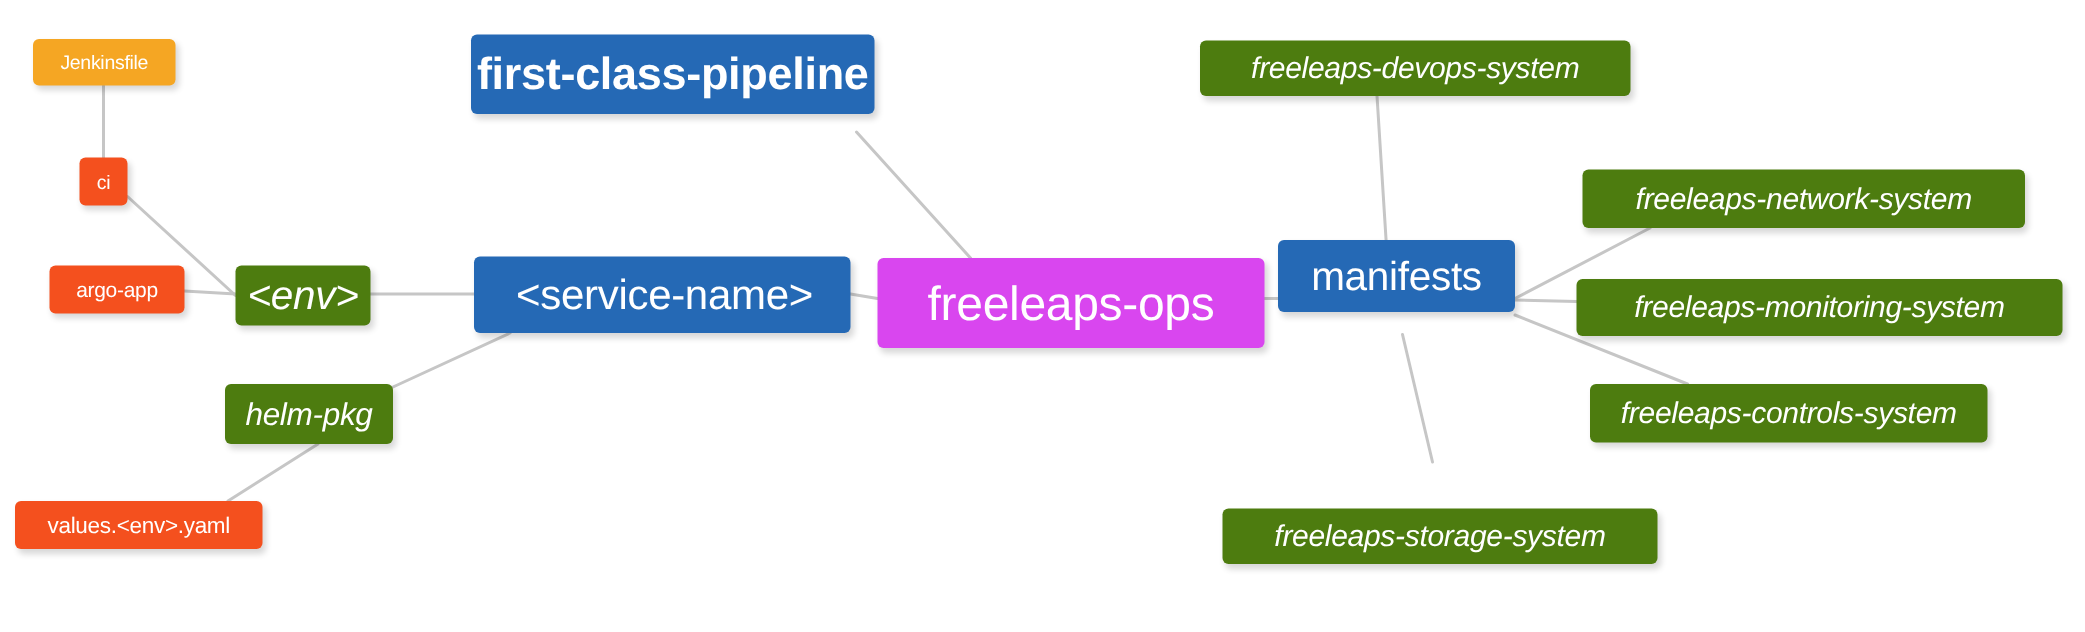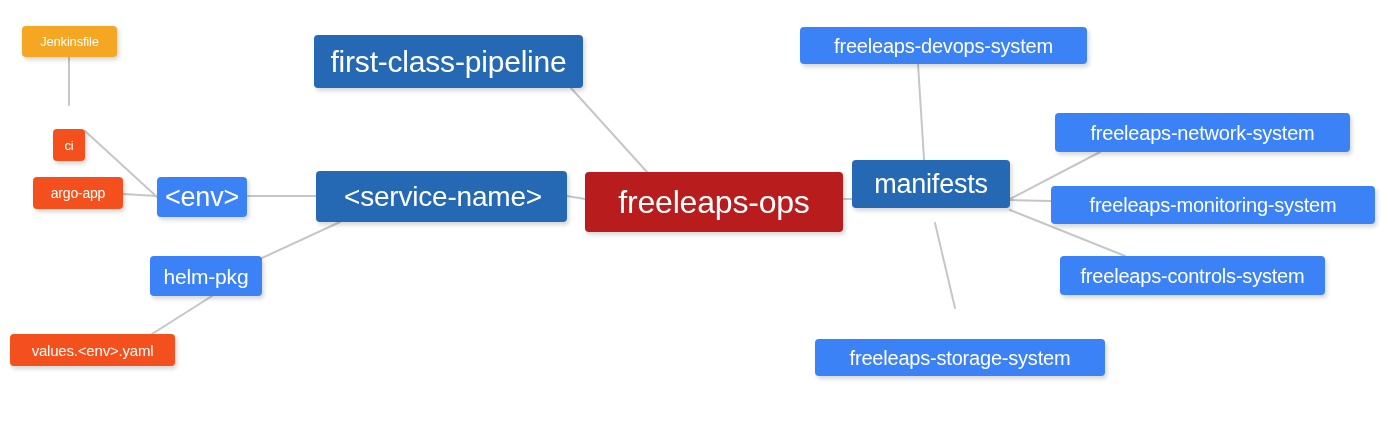--- a/index.html
+++ b/index.html
@@ -35,23 +35,23 @@
     box-sizing: border-box;
     border-radius: 4px;
     color: #ffffff;
     white-space: nowrap;
     line-height: 1;
     letter-spacing: -0.2px;
     box-shadow: 2px 3px 4px rgba(0,0,0,0.16);
     padding: 0 10px;
     z-index: 2;
   }
-  .n-root   { background: #b91c1c; }
+  .n-root   { background: #d946ef; }
   .n-blue   { background: #2569b5; }
-  .n-green  { background: #3b82f6; }
+  .n-green  { background: #4d7c0f; font-style: italic; }
   .n-red    { background: #f4501e; }
   .n-orange { background: #f5a623; }
 </style>
 </head>
 <body>
 
 <div id="canvas">
   <svg id="edges" viewBox="0 0 1390 421" width="1390" height="421" xmlns="http://www.w3.org/2000/svg" aria-hidden="true">
       <line x1="69" y1="57" x2="69" y2="105" stroke="#c6c6c6" stroke-width="2" stroke-linecap="round"></line>
       <line x1="85" y1="131" x2="157" y2="197" stroke="#c6c6c6" stroke-width="2" stroke-linecap="round"></line>
@@ -65,36 +65,36 @@
       <line x1="925" y1="175" x2="918" y2="64" stroke="#c6c6c6" stroke-width="2" stroke-linecap="round"></line>
       <line x1="1010" y1="199" x2="1100" y2="152" stroke="#c6c6c6" stroke-width="2" stroke-linecap="round"></line>
       <line x1="1010" y1="200" x2="1051" y2="201" stroke="#c6c6c6" stroke-width="2" stroke-linecap="round"></line>
       <line x1="1010" y1="210" x2="1125" y2="256" stroke="#c6c6c6" stroke-width="2" stroke-linecap="round"></line>
       <line x1="935" y1="223" x2="955" y2="308" stroke="#c6c6c6" stroke-width="2" stroke-linecap="round"></line>
     </svg>
   <div id="node-layer">
       <div class="node n-orange" style="left: 22px; top: 26px; width: 95px; height: 31px; font-size: 13px;">
         <span>Jenkinsfile</span>
       </div>
-      <div class="node n-red" style="left: 53px; top: 105px; width: 32px; height: 32px; font-size: 13px; margin-top: 24px;">
+      <div class="node n-red" style="left: 53px; top: 105px; width: 32px; height: 32px; font-size: 13px;">
         <span>ci</span>
       </div>
       <div class="node n-red" style="left: 33px; top: 177px; width: 90px; height: 32px; font-size: 14px;">
         <span>argo-app</span>
       </div>
       <div class="node n-green" style="left: 157px; top: 177px; width: 90px; height: 40px; font-size: 27px;">
         <span>&lt;env&gt;</span>
       </div>
       <div class="node n-green" style="left: 150px; top: 256px; width: 112px; height: 40px; font-size: 21px;">
         <span>helm-pkg</span>
       </div>
       <div class="node n-red" style="left: 10px; top: 334px; width: 165px; height: 32px; font-size: 15px;">
         <span>values.&lt;env&gt;.yaml</span>
       </div>
-      <div class="node n-blue" style="left: 314px; top: 35px; width: 269px; height: 53px; font-size: 30px;">
+      <div class="node n-blue" style="left: 314px; top: 23px; width: 269px; height: 53px; font-size: 30px; font-weight: bold;">
         <span>first-class-pipeline</span>
       </div>
       <div class="node n-blue" style="left: 316px; top: 171px; width: 251px; height: 51px; font-size: 28px; padding-left: 13px;">
         <span>&lt;service-name&gt;</span>
       </div>
       <div class="node n-root" style="left: 585px; top: 172px; width: 258px; height: 60px; font-size: 32px;">
         <span>freeleaps-ops</span>
       </div>
       <div class="node n-blue" style="left: 852px; top: 160px; width: 158px; height: 48px; font-size: 27px;">
         <span>manifests</span>

